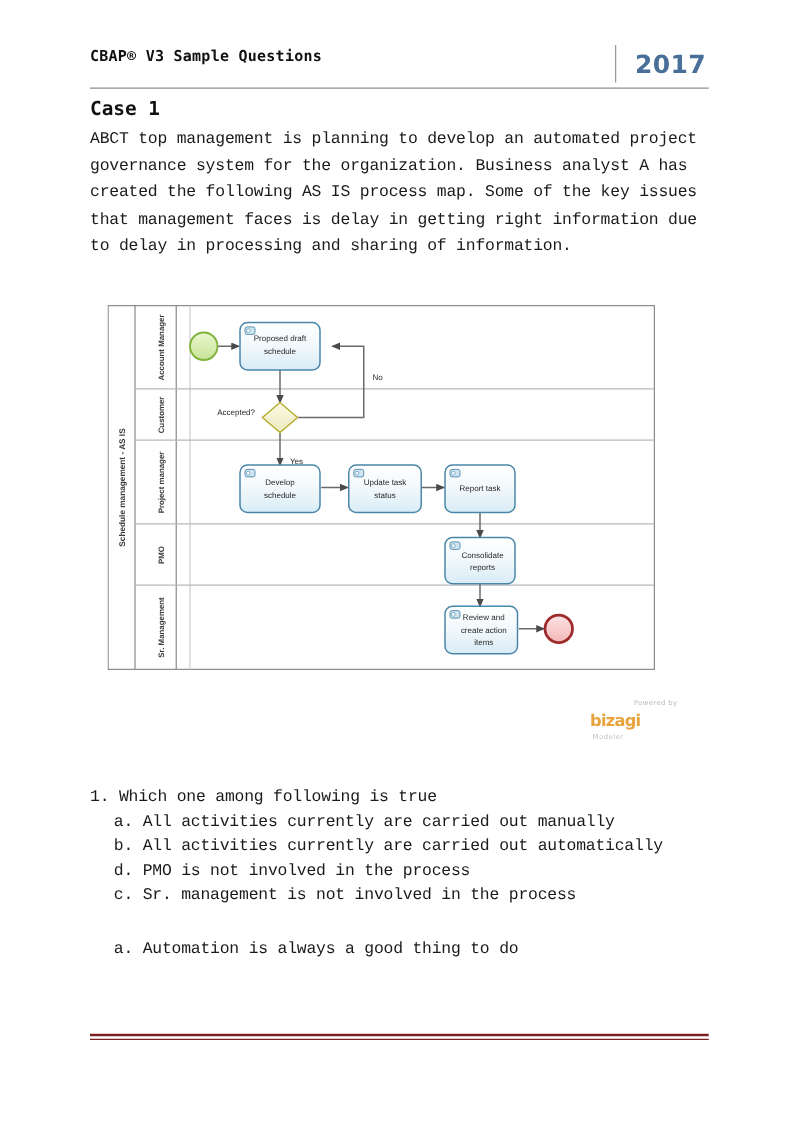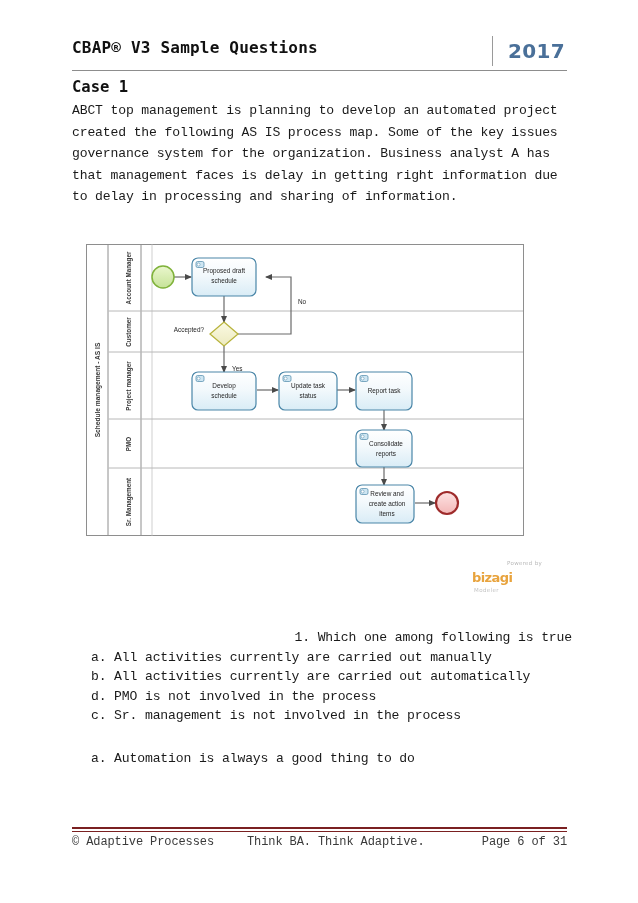--- a/index.html
+++ b/index.html
@@ -26,21 +26,21 @@
     left: 72px;
     top: 38px;
     width: 495px;
     height: 32px;
   }
   .header-title {
     position: absolute;
     left: 0;
     top: 0;
     font-family: "DejaVu Sans Mono", "Liberation Mono", monospace;
-    font-size: 16px;
+    font-size: 12px;
     font-weight: bold;
     letter-spacing: 0.2px;
     color: #111111;
     white-space: nowrap;
   }
   .header-sep {
     position: absolute;
     left: 420px;
     top: -2px;
     width: 1px;
@@ -141,21 +141,21 @@
     position: absolute;
     left: 72px;
     top: 628px;
     width: 500px;
     font-family: "Liberation Mono", "DejaVu Sans Mono", monospace;
     font-size: 13.1px;
     color: #1a1a1a;
     letter-spacing: -0.15px;
   }
   .q-block { margin-bottom: 20px; }
-  .q-stem { line-height: 19.5px; text-align: right; }
+  .q-stem { line-height: 19.5px; }
   .q-opt  { line-height: 19.5px; padding-left: 19px; }
 
   
   .footer-rule-top {
     position: absolute;
     left: 72px;
     top: 827px;
     width: 495px;
     height: 2px;
     background: #7a2021;
@@ -192,22 +192,22 @@
     <div class="header-title">CBAP® V3 Sample Questions</div>
     <div class="header-sep"></div>
     <div class="header-year">2017</div>
   </div>
   <div class="header-rule"></div>
 
   <div class="case-heading">Case 1</div>
 
   <div class="intro">
     <p>ABCT top management is planning to develop an automated project</p>
+    <p>governance system for the organization. Business analyst A has</p>
     <p>created the following AS IS process map. Some of the key issues</p>
-    <p>governance system for the organization. Business analyst A has</p>
     <p>that management faces is delay in getting right information due</p>
     <p>to delay in processing and sharing of information.</p>
   </div>
 
   <div class="diagram-wrap">
     <svg width="438" height="292" viewBox="0 0 438 292" xmlns="http://www.w3.org/2000/svg">
       <defs>
         <linearGradient id="taskGrad" x1="0" y1="0" x2="0" y2="1">
           <stop offset="0%" stop-color="#ffffff"></stop>
           <stop offset="45%" stop-color="#f3f9fc"></stop>
@@ -354,19 +354,14 @@
     </div>
 
     <div class="q-block" style="margin-top:23px;">
       <div class="q-opt">a. Automation is always a good thing to do</div>
     </div>
 
   </div>
 
   <div class="footer-rule-top"></div>
   <div class="footer-rule-bot"></div>
-  <div class="footer">
-    <span class="footer-left">© Adaptive Processes</span>
-    <span class="footer-center">Think BA. Think Adaptive.</span>
-    <span class="footer-right">Page 6 of 31</span>
-  </div>
 
 </div>
 
 </body></html>

